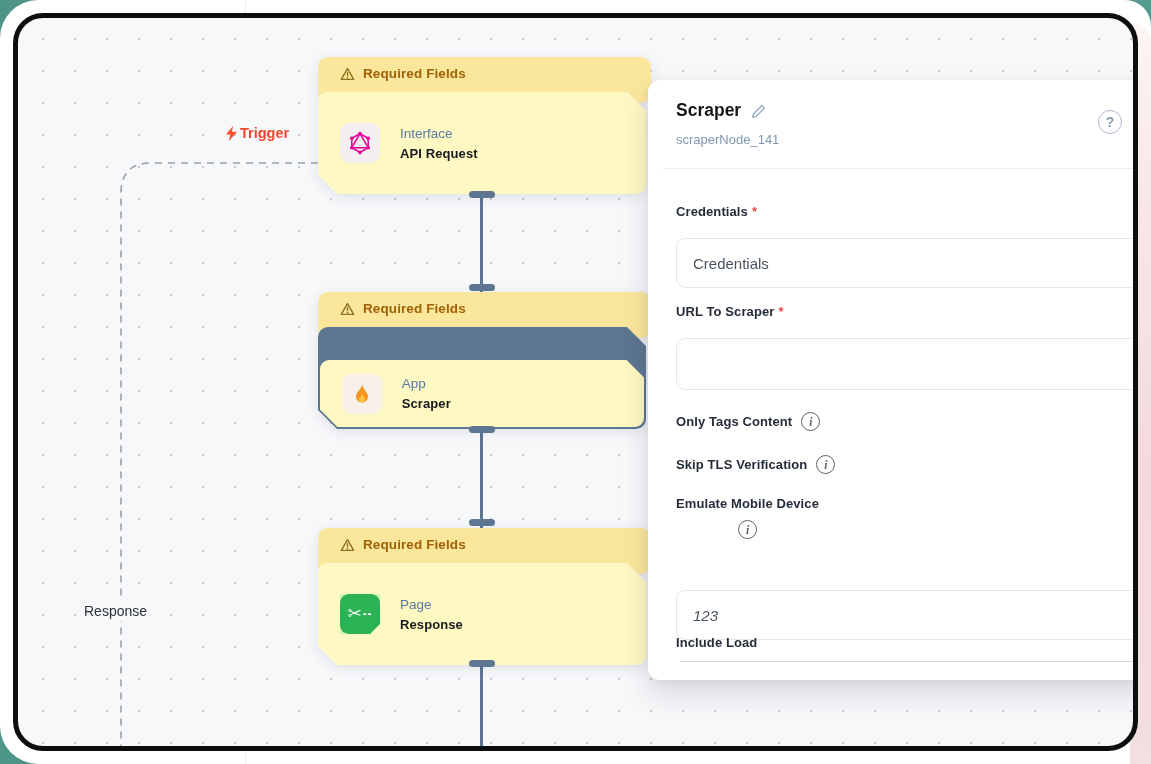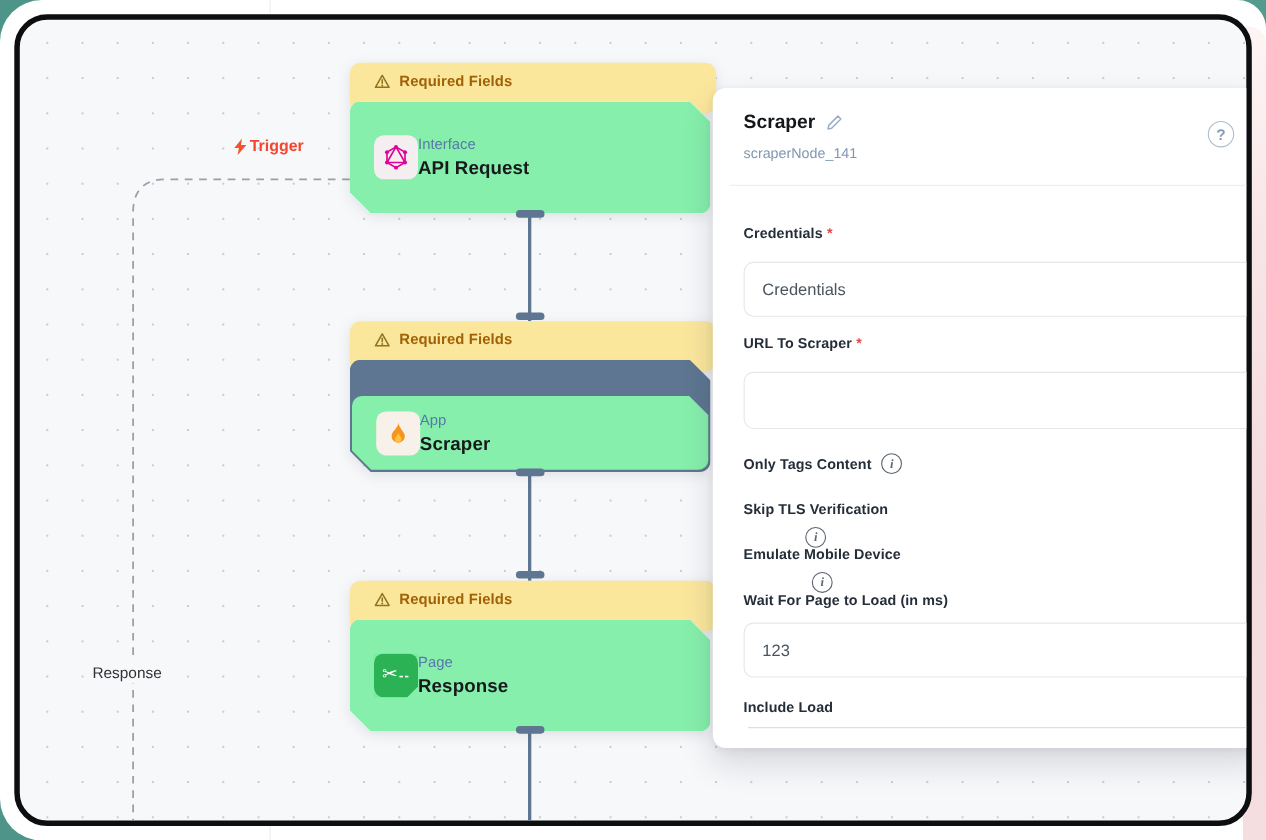--- a/index.html
+++ b/index.html
@@ -28,21 +28,21 @@
     position:absolute;left:13px;top:13px;width:1115px;height:728px;
     border:5px solid #0d0e10;border-radius:30px;overflow:hidden;
     background:#f7f8fa;
     background-image:radial-gradient(circle,#c7cbd1 1.2px,rgba(0,0,0,0) 1.4px);
     background-size:32px 32px;background-position:9px 5px;
   }
   svg.flow-lines{position:absolute;left:0;top:0;z-index:1;}
 
   
   .trigger-label{
-    position:absolute;left:194px;top:107px;z-index:2;display:flex;align-items:center;gap:2px;
+    position:absolute;left:207px;top:107px;z-index:2;display:flex;align-items:center;gap:2px;
     color:#f4452e;font-size:14.5px;font-weight:700;
   }
   .response-label{
     position:absolute;left:61px;top:583px;z-index:2;
     color:#2e3238;font-size:14px;background:#f7f8fa;padding:2px 5px;
   }
 
   
   .conn-line{position:absolute;width:3px;background:#5e7691;z-index:2;}
   .conn-handle{position:absolute;left:451px;width:26px;height:7px;border-radius:3.5px;background:#5e7691;z-index:3;}
@@ -55,32 +55,32 @@
     background:#fbe79c;display:flex;align-items:flex-start;padding:9px 0 0 22px;box-sizing:border-box;
   }
   .banner-text{color:#a16207;font-size:13.5px;font-weight:600;letter-spacing:.1px;}
   .banner-warn{margin-right:8px;margin-top:1px;}
   .node-card{
     position:absolute;left:0;top:35px;width:328px;height:102px;border-radius:10px;background:#ffffff;
     clip-path:polygon(0 0, calc(100% - 19px) 0, 100% 19px, 100% 100%, 19px 100%, 0 calc(100% - 19px));
   }
   .node.selected .node-card{background:#5e7691;}
   .node-card-inner{
-    position:absolute;inset:0;border-radius:10px;background:#86efac;
+    position:absolute;inset:0;border-radius:10px;background:#fef9c3;
     clip-path:polygon(0 0, calc(100% - 19px) 0, 100% 19px, 100% 100%, 19px 100%, 0 calc(100% - 19px));
-    display:flex;align-items:center;padding-left:22px;box-sizing:border-box;
+    display:flex;align-items:center;padding-left:22px;box-sizing:border-box;gap:20px;
   }
   .node.selected .node-card-inner{
     inset:1.7px;border-radius:9px;
     clip-path:polygon(0 0, calc(100% - 18px) 0, 100% 18px, 100% 100%, 18px 100%, 0 calc(100% - 18px));
     margin-top:31px;
   }
   .node-texts{display:flex;flex-direction:column;}
   .node-cat{font-size:13.5px;color:#5878a8;}
-  .node-title{font-size:17px;font-weight:700;color:#17191c;margin-top:5px;letter-spacing:.1px;}
+  .node-title{font-size:13px;font-weight:700;color:#17191c;margin-top:5px;letter-spacing:.1px;}
 
   .node-icon{width:40px;height:40px;border-radius:9px;display:flex;align-items:center;justify-content:center;flex:0 0 auto;}
   .icon-graphql{background:#f4eef0;}
   .icon-flame{background:#f8f1e9;}
   .icon-scissors{
     background:#2ab254;box-shadow:0 0 0 4px rgba(94,222,128,.30);
     clip-path:polygon(0 0,100% 0,100% calc(100% - 10px),calc(100% - 10px) 100%,0 100%);
     color:#ffffff;font-size:17px;font-weight:700;border-radius:9px;
   }
   .scissor-glyph{transform:translateY(-1px);}
@@ -259,38 +259,35 @@
     </div>
     <input class="pf-input" style="top: 258px; height: 52px;" type="text" value="">
 
     <div class="pf-row" style="top:332px;">
       <span class="pf-label" style="position:static;">Only Tags Content</span>
       <span class="info-icon">
           <span>i</span>
         </span>
     </div>
 
-    <div class="pf-row" style="top:375px;flex-direction:column;">
+    <div class="pf-row" style="top:375px;">
       <span class="pf-label" style="position:static;">Skip TLS Verification</span>
       <span class="info-icon">
           <span>i</span>
         </span>
     </div>
 
     <div class="pf-row" style="top:416px;flex-direction:column;">
       <span class="pf-label" style="position:static;">Emulate Mobile Device</span>
       <span class="info-icon">
           <span>i</span>
         </span>
     </div>
 
-    <div class="pf-label" style="top:458px;">
-      <span>Wait For Page to Load (in ms)</span>
-    </div>
-    <input class="pf-input" style="top: 486px; height: 50px;" type="text" value="123">
+    <input class="pf-input" style="top: 510px; height: 50px; font-style: italic;" type="text" value="123">
 
     <div class="pf-label" style="top:555px;">
       <span>Include Load</span>
     </div>
     <div class="pf-underline"></div>
   </div>
 
 </div>
 
 </body></html>

